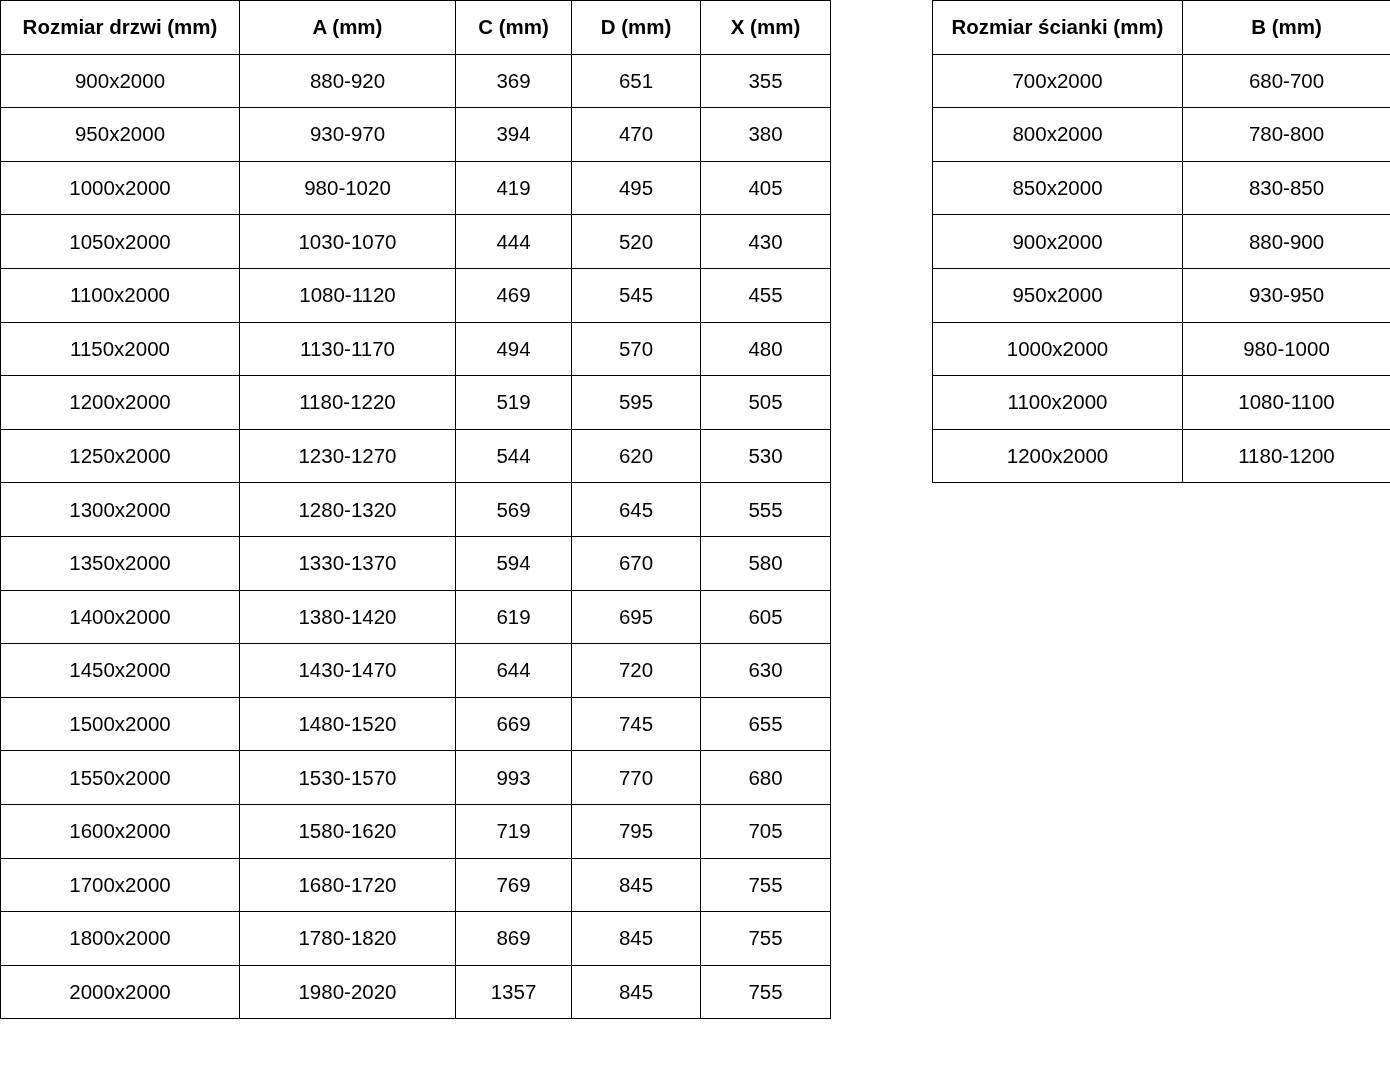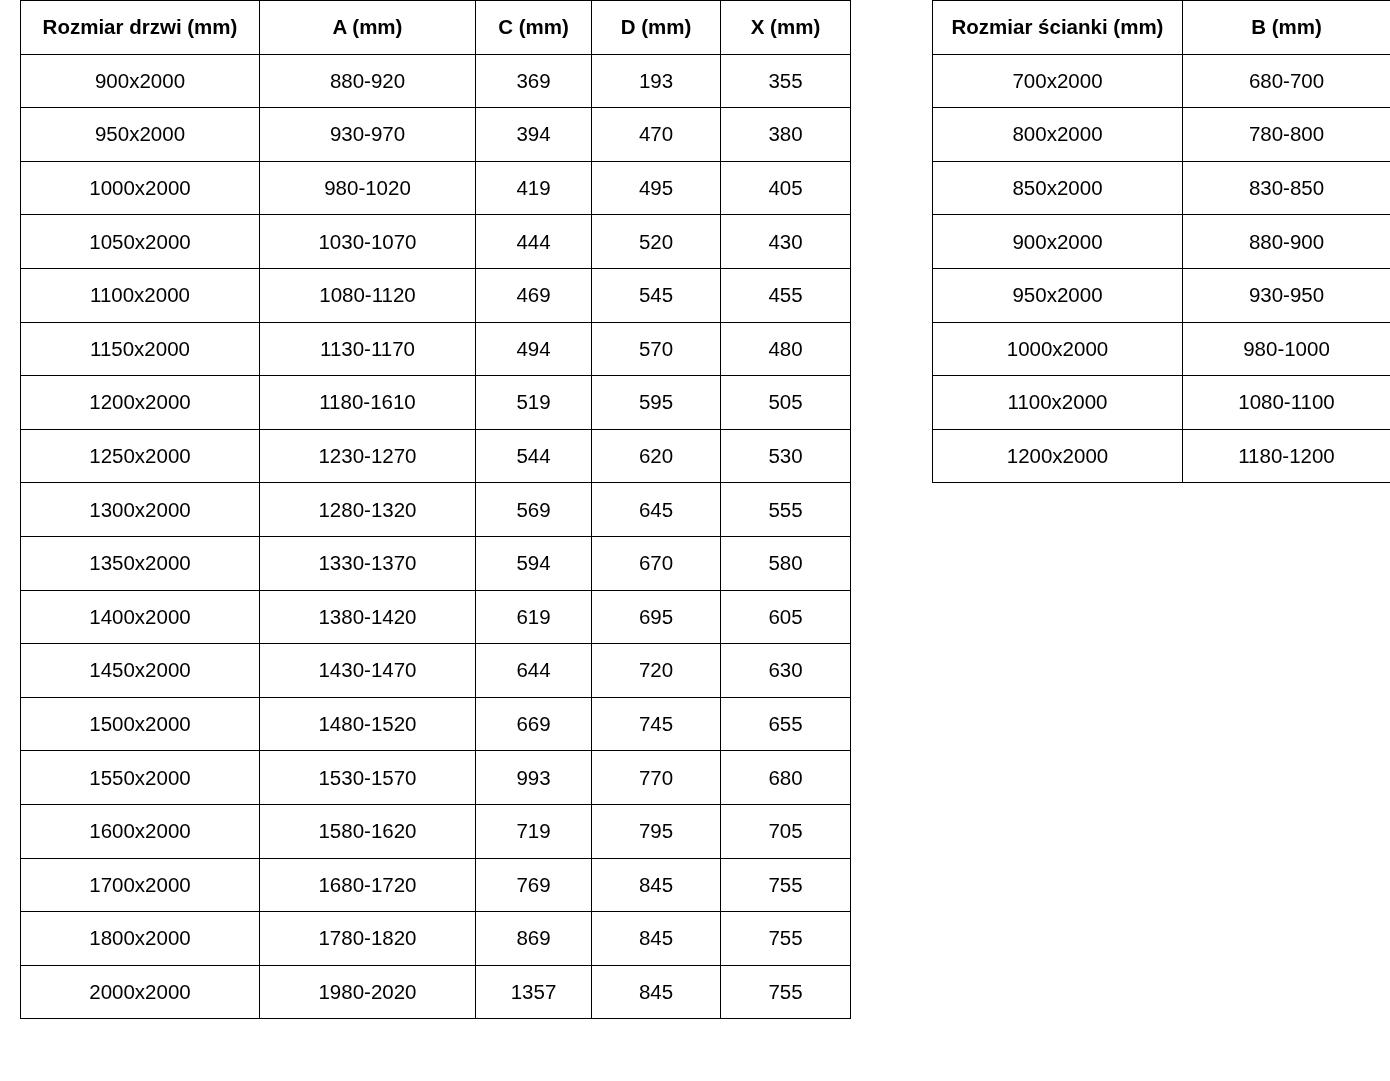--- a/index.html
+++ b/index.html
@@ -40,21 +40,20 @@
   table td {
     font-weight: normal;
   }
 
   
   #doors-table {
     position: absolute;
     left: 0px;
     top: 0px;
     width: 830px;
-    margin-left: 20px;
   }
   #doors-table tr { height: 53.6px; }
   #doors-table .c-size { width: 239px; }
   #doors-table .c-a    { width: 216px; }
   #doors-table .c-c    { width: 116px; }
   #doors-table .c-d    { width: 129px; }
   #doors-table .c-x    { width: 130px; }
 
   
   #wall-table {
@@ -87,21 +86,21 @@
         <th>C (mm)</th>
         <th>D (mm)</th>
         <th>X (mm)</th>
       </tr>
     </thead>
     <tbody>
       <tr>
         <td>900x2000</td>
         <td>880-920</td>
         <td>369</td>
-        <td>193</td>
+        <td>651</td>
         <td>355</td>
       </tr>
       <tr>
         <td>950x2000</td>
         <td>930-970</td>
         <td>394</td>
         <td>470</td>
         <td>380</td>
       </tr>
       <tr>
@@ -127,21 +126,21 @@
       </tr>
       <tr>
         <td>1150x2000</td>
         <td>1130-1170</td>
         <td>494</td>
         <td>570</td>
         <td>480</td>
       </tr>
       <tr>
         <td>1200x2000</td>
-        <td>1180-1610</td>
+        <td>1180-1220</td>
         <td>519</td>
         <td>595</td>
         <td>505</td>
       </tr>
       <tr>
         <td>1250x2000</td>
         <td>1230-1270</td>
         <td>544</td>
         <td>620</td>
         <td>530</td>

